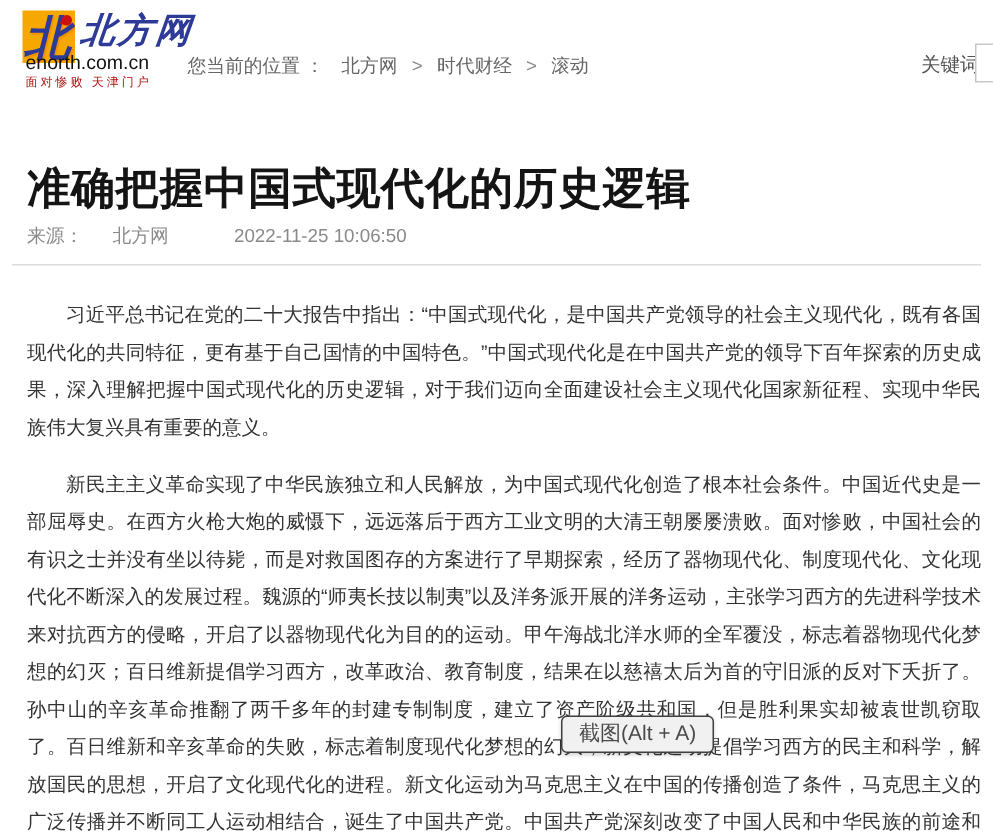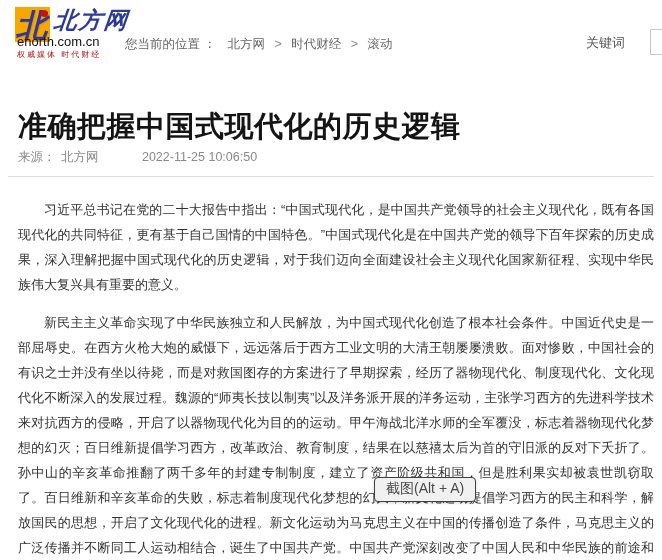--- a/index.html
+++ b/index.html
@@ -49,21 +49,21 @@
 
   .breadcrumb {
     position: absolute; left: 125px; top: 36px;
     font-size: 12.5px; color: #666; white-space: nowrap;
   }
   .breadcrumb .crumb { color: #666; cursor: pointer; }
   .breadcrumb .sep { color: #888; margin: 0 6px; }
   .breadcrumb .loc-label { margin-right: 8px; }
 
   .keyword-label {
-    position: absolute; left: 586px; top: 34px;
+    position: absolute; left: 614px; top: 34px;
     font-size: 13px; color: #555; white-space: nowrap;
   }
   .keyword-input {
     position: absolute; left: 650px; top: 29px;
     width: 40px; height: 24px;
     border: 1px solid #c7c7c7; background: #fff;
     outline: none; font-size: 12px; padding: 0 4px;
   }
 
   
@@ -71,21 +71,21 @@
     position: absolute; left: 18px; top: 88px;
     width: 620px;
     font-size: 29px; font-weight: bold; color: #141414;
     letter-spacing: 0.5px; line-height: 38px;
     font-family: "Liberation Sans", "DejaVu Sans", sans-serif;
   }
   .article-meta {
     position: absolute; left: 18px; top: 149px;
     font-size: 12.5px; color: #8a8a8a; white-space: nowrap;
   }
-  .article-meta .src-label { margin-right: 2px; }
+  .article-meta .src-label { margin-right: 16px; }
   .article-meta .src-name { color: #8a8a8a; }
   .article-meta .datetime { margin-left: 40px; }
 
   .divider {
     position: absolute; left: 8px; top: 176px; width: 646px; height: 0;
     border-top: 1px solid #dcdcdc;
   }
 
   .content {
     position: absolute; left: 18px; top: 197px; width: 636px;
@@ -118,21 +118,21 @@
 
   <div class="header">
 
     <div class="logo">
       <div class="logo-square">
         <span class="glyph">北</span>
         <span class="accent"></span>
       </div>
       <div class="logo-cn">北方网</div>
       <div class="logo-en">enorth.com.cn</div>
-      <div class="logo-tagline">权威媒体 时代财经</div>
+      <div class="logo-tagline">面对惨败 天津门户</div>
     </div>
 
     <div class="breadcrumb">
       <span class="loc-label">您当前的位置 ：</span>
       <span class="crumb">北方网</span>
       <span class="sep">&gt;</span>
       <span class="crumb">时代财经</span>
       <span class="sep">&gt;</span>
       <span class="crumb">滚动</span>
     </div>

